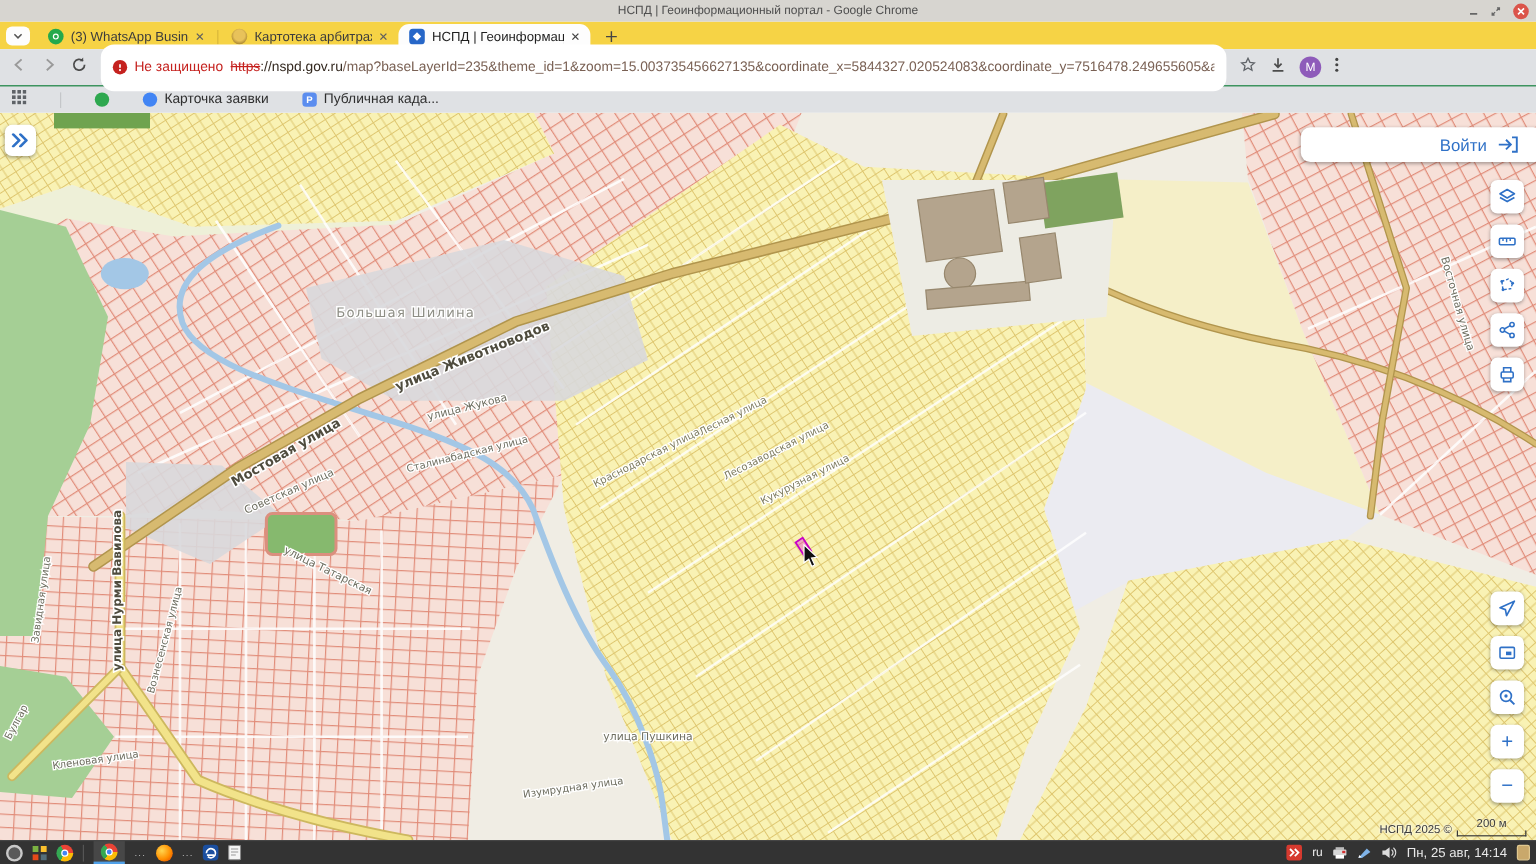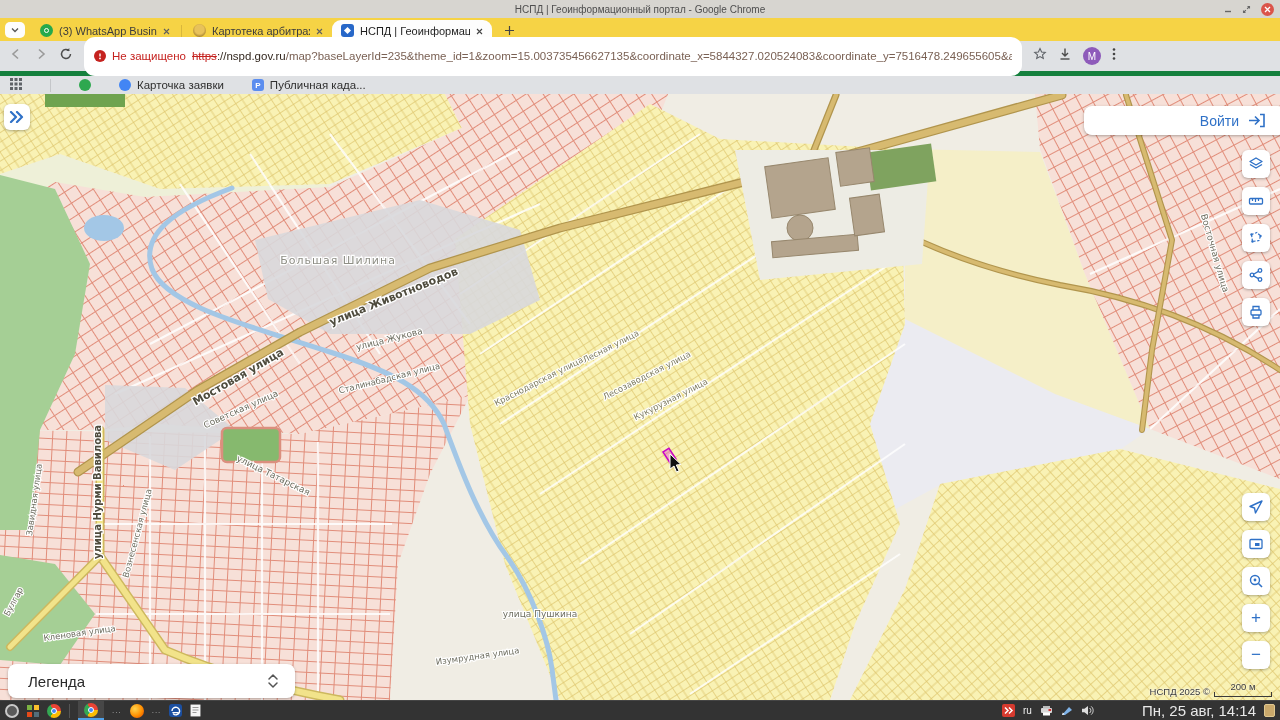--- a/index.html
+++ b/index.html
@@ -32,21 +32,21 @@
   .omnibox { flex:1; max-width:938px; height:39px; background:#fff; border-radius:11px; display:flex; align-items:center; padding:0 10px; gap:6px; overflow:hidden; }
   .sec-icon { width:12px; height:12px; border-radius:50%; background:#C5221F; flex:none; display:flex; align-items:center; justify-content:center; }
   .sec-text { color:#C5221F; font-size:11.5px; white-space:nowrap; flex:none; }
   .url { font-size:11.5px; white-space:nowrap; overflow:hidden; color:#7a6154; }
   .url .scheme { color:#C5221F; text-decoration:line-through; }
   .url .host { color:#33281f; }
   .avatar { width:18px; height:18px; border-radius:50%; background:#8E5BBA; color:#fff; font-size:10px; display:flex; align-items:center; justify-content:center; flex:none; }
   .restart-btn { height:22px; border-radius:12px; background:#F6D345; border:1px solid #E9CA3F; padding:0 12px; font-size:11.5px; color:#1f1f1f; display:flex; align-items:center; white-space:nowrap; }
 
   
-  .bookmarks { height:23px; background:#DFE1E4; border-top:5px solid #15803d; display:flex; align-items:center; padding:0 10px; gap:28px; }
+  .bookmarks { height:23px; background:#DFE1E4; border-top:1px solid #15803d; display:flex; align-items:center; padding:0 10px; gap:28px; }
   .bm { display:flex; align-items:center; gap:6px; font-size:11.5px; color:#2f2f2f; }
   .bm-dot { width:12px; height:12px; border-radius:50%; }
   .bm-dot.green { background:#2EA84F; }
   .bm-dot.blue { background:#4285F4; }
   .bm-p { width:12px; height:12px; border-radius:3px; background:#5B8DEF; color:#fff; font-size:8px; font-weight:bold; display:flex; align-items:center; justify-content:center; }
   .bm-sep { width:1px; height:13px; background:#C4C6C9; }
 
   
   .map-wrap { position:relative; width:1280px; height:606px; background:#F0EDE4; overflow:hidden; }
   svg.map { position:absolute; left:0; top:0; }
@@ -76,21 +76,21 @@
   .mint { width:14px; height:14px; border-radius:50%; background:#5a5a5a; border:2px solid #C9C9C9; }
   .chrome-ball { width:14px; height:14px; border-radius:50%; background:conic-gradient(from -30deg,#EA4335 0 120deg,#FBBC05 0 240deg,#34A853 0 360deg); position:relative; }
   .chrome-ball i { position:absolute; left:4px; top:4px; width:6px; height:6px; border-radius:50%; background:#4285F4; border:1.5px solid #fff; }
   .task-sep { width:1px; height:14px; background:#555; }
   .win-active { display:flex; align-items:center; padding:1px 6px 0 6px; background:rgba(255,255,255,.10); border-bottom:2px solid #4FA0E8; height:19px; }
   .dots { font-size:8px; color:#bbb; letter-spacing:1px; }
   .ffx { width:14px; height:14px; border-radius:50%; background:radial-gradient(circle at 35% 35%, #FFD54F, #FF8F00 55%, #E65100 90%); }
   .edge { width:13px; height:13px; border-radius:3px; background:#1B4FA0; }
   .redtile { width:13px; height:13px; border-radius:2px; background:#D63A2F; }
   .kb { font-size:10px; color:#eee; }
-  .clock { font-size:15px; color:#e8e8e8; white-space:nowrap;margin-left:40px; }
+  .clock { font-size:11px; color:#e8e8e8; white-space:nowrap; }
   .deskbtn { width:11px; height:13px; border-radius:2px; background:#C9A86B; border:1px solid #E0C890; }
 </style>
 </head>
 <body>
 
 <div class="titlebar">
   <span>НСПД | Геоинформационный портал - Google Chrome</span>
   <div class="win-controls">
     <span class="wc">
         <svg width="8" height="8">
@@ -410,26 +410,20 @@
         <svg width="16" height="16">
           <circle cx="7" cy="7" r="4.5" stroke="#2F71C7" stroke-width="1.4" fill="none"></circle>
           <circle cx="7" cy="7" r="1.4" fill="#2F71C7"></circle>
           <path d="M10.5 10.5 14 14" stroke="#2F71C7" stroke-width="1.6"></path>
         </svg>
       </div>
     <div class="mapbtn">+</div>
     <div class="mapbtn">−</div>
   </div>
 
-  <div class="ov legend">
-    <span class="txt">Легенда</span>
-    <svg width="12" height="16">
-        <path d="M2 6l4-4 4 4M2 10l4 4 4-4" stroke="#555" stroke-width="1.5" fill="none" stroke-linecap="round" stroke-linejoin="round"></path>
-      </svg>
-  </div>
 
   <div class="attrib">НСПД 2025 ©</div>
   <div class="scalebar">
     <div>200 м</div>
     <div class="scale-line"></div>
   </div>
 </div>
 
 <div class="taskbar">
   <span class="tk mint"></span>

